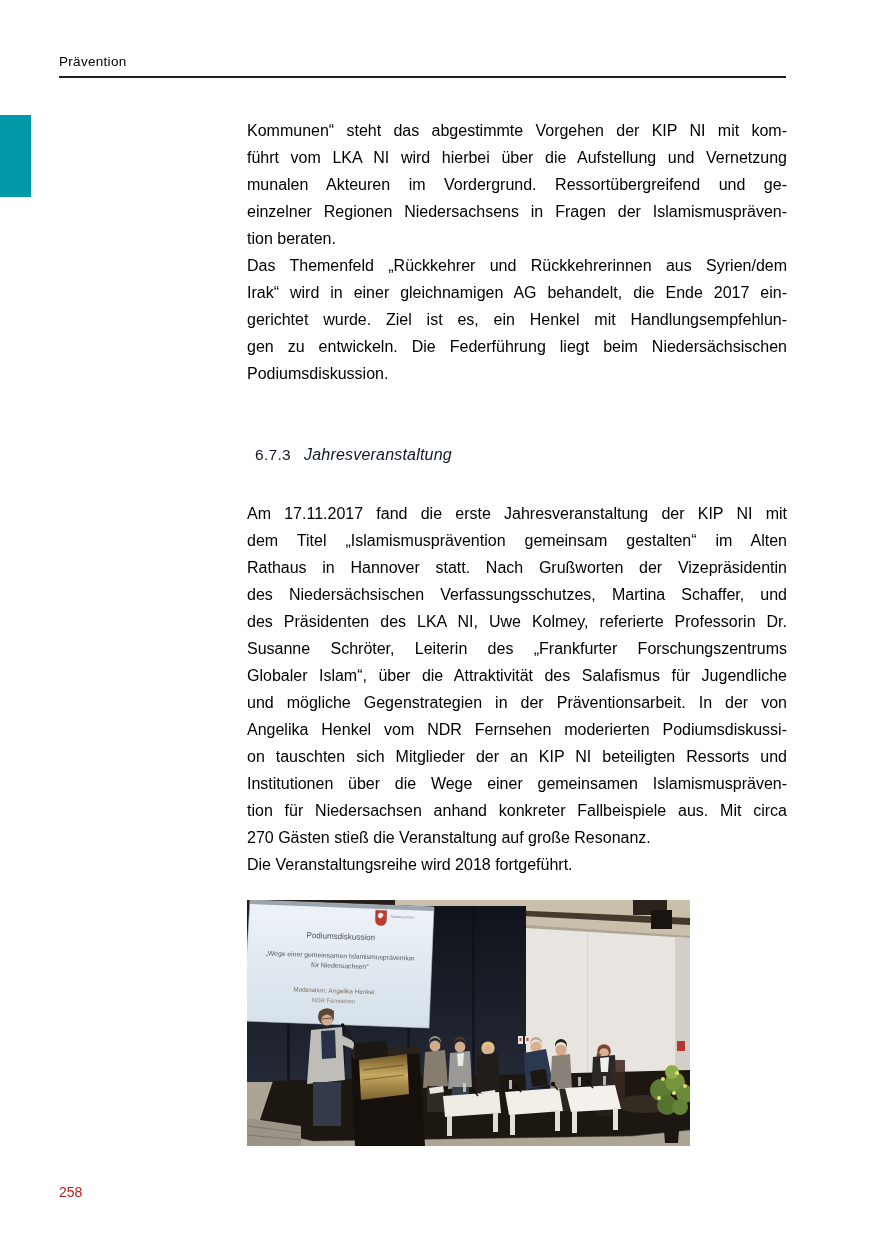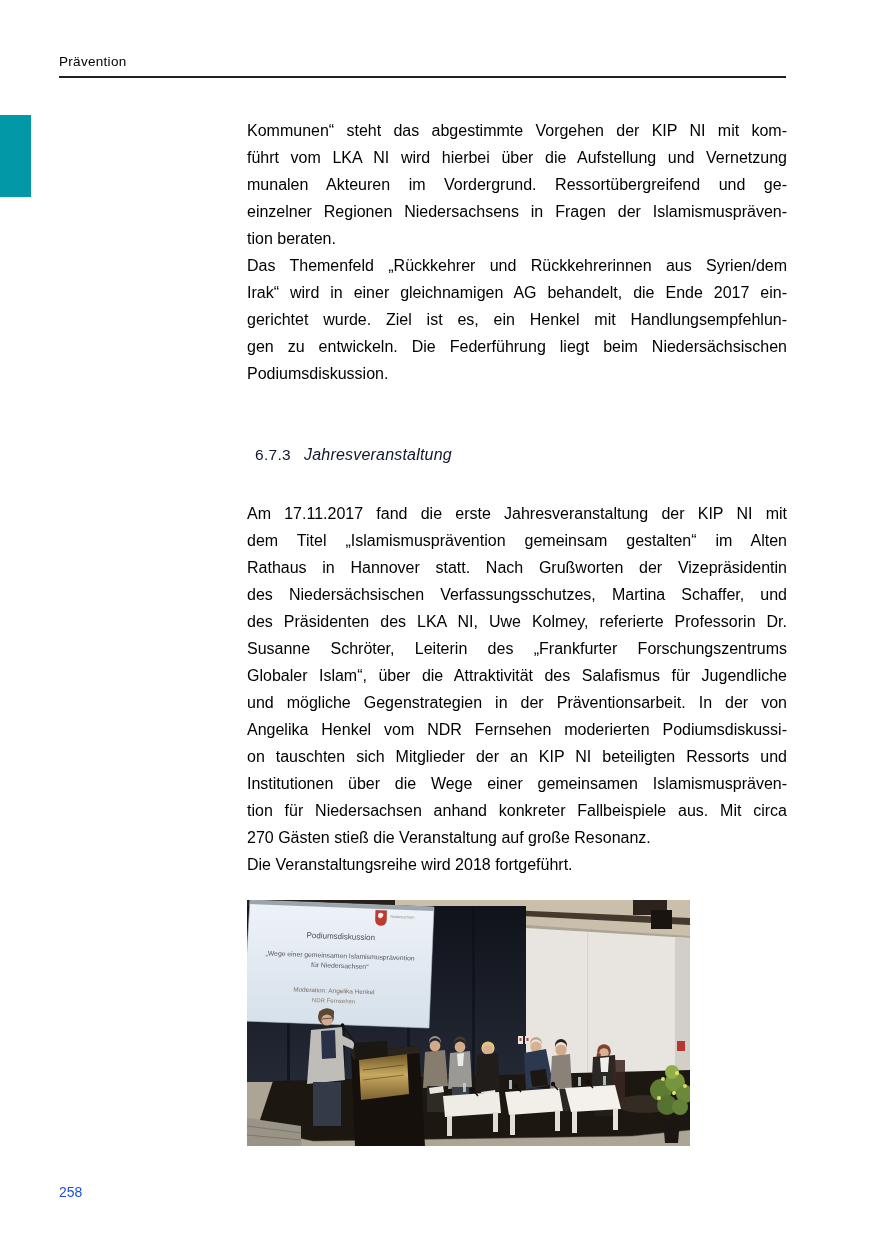--- a/index.html
+++ b/index.html
@@ -30,21 +30,21 @@
     color:#0f172a;
     margin-left:8px;
   }
   .section-number { font-size:15.5px; margin-right:13px; letter-spacing:0.3px; }
   .section-title { font-size:16px; letter-spacing:0.2px;font-style:italic; }
   .photo-wrap {
     position:absolute; left:247px; top:900px; width:443px; height:246px;
   }
   .photo-wrap svg { display:block; }
   .pagenum {
-    position:absolute; left:59px; top:1184px; font-size:14px; color:#1d4ed8;
+    position:absolute; left:59px; top:1184px; font-size:14px; color:#b91c1c;
   }
 </style>
 </head>
 <body>
 
 <div class="page">
 
   <div class="running-head">Prävention</div>
   <div class="head-rule"></div>
   <div class="chapter-marker"></div>

